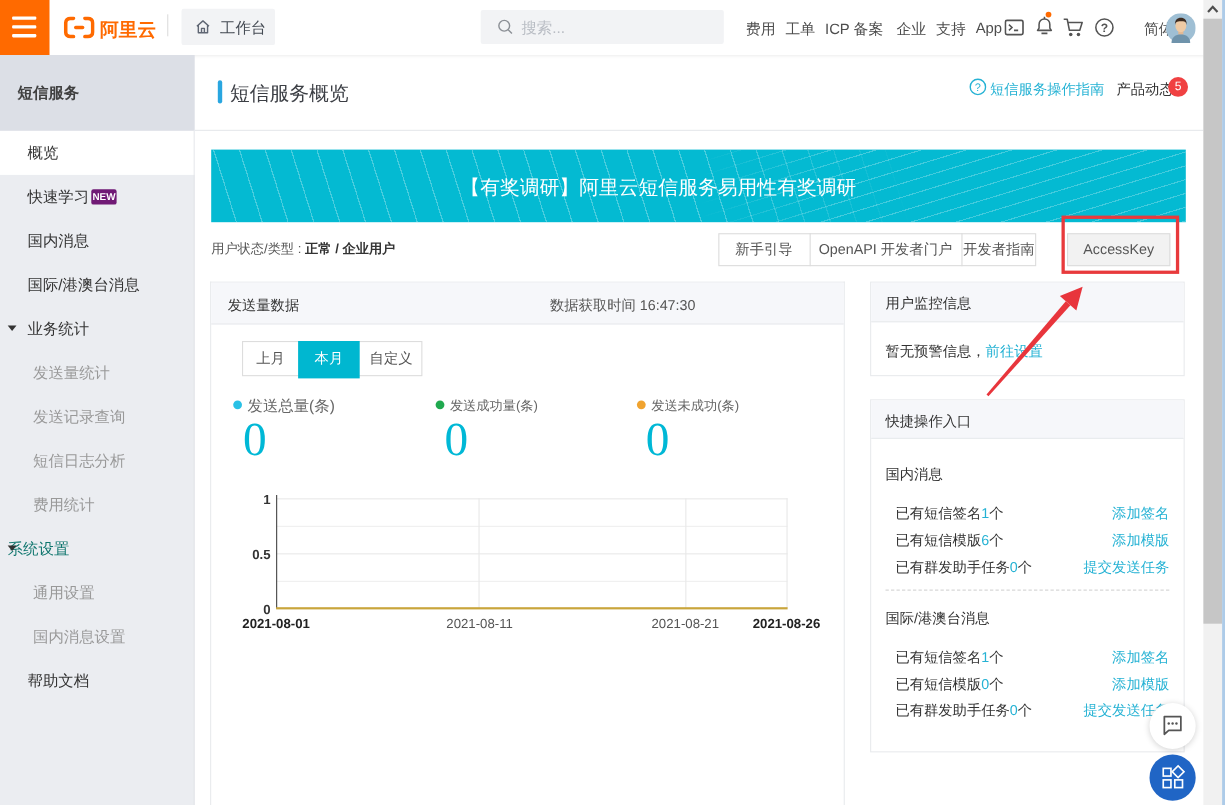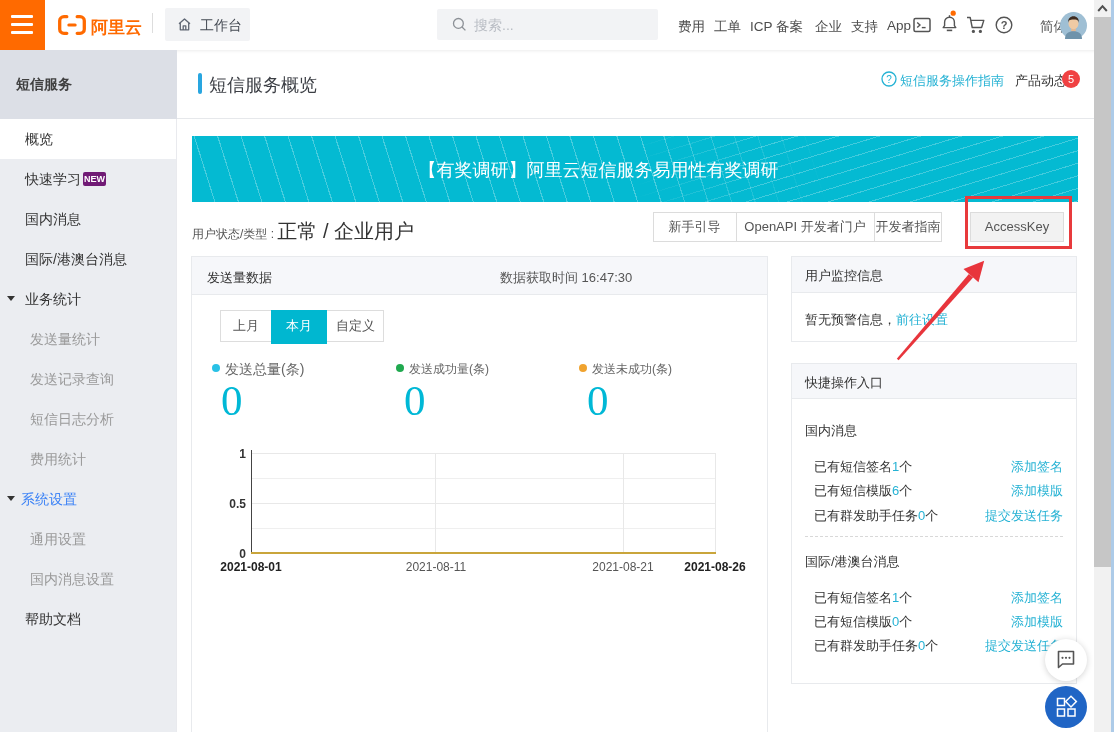--- a/index.html
+++ b/index.html
@@ -85,21 +85,21 @@
 <div class="abs" style="left:25px;top:159px;width:152px;height:40px;line-height:40px;font-size:14px;color:#333;">快速学习</div>
 <div class="abs" style="left:83px;top:172px;width:23px;height:14px;background:#701a75;border-radius:2px;color:#fff;font-size:9px;line-height:14px;text-align:center;font-weight:700;">NEW</div>
 <div class="abs" style="left:25px;top:199px;width:152px;height:40px;line-height:40px;font-size:14px;color:#333;">国内消息</div>
 <div class="abs" style="left:25px;top:239px;width:152px;height:40px;line-height:40px;font-size:14px;color:#333;">国际/港澳台消息</div>
 <div class="abs" style="left:25px;top:279px;width:152px;height:40px;line-height:40px;font-size:14px;color:#333;">业务统计</div>
 <div class="abs" style="left:7px;top:296px;width:0;height:0;border-left:4.5px solid transparent;border-right:4.5px solid transparent;border-top:5.5px solid #333;"></div>
 <div class="abs" style="left:30px;top:319px;width:147px;height:40px;line-height:40px;font-size:14px;color:#999;">发送量统计</div>
 <div class="abs" style="left:30px;top:359px;width:147px;height:40px;line-height:40px;font-size:14px;color:#999;">发送记录查询</div>
 <div class="abs" style="left:30px;top:399px;width:147px;height:40px;line-height:40px;font-size:14px;color:#999;">短信日志分析</div>
 <div class="abs" style="left:30px;top:439px;width:147px;height:40px;line-height:40px;font-size:14px;color:#999;">费用统计</div>
-<div class="abs" style="left:21px;top:479px;width:152px;height:40px;line-height:40px;font-size:14px;color:#3b82f6;">系统设置</div>
+<div class="abs" style="left:7px;top:479px;width:152px;height:40px;line-height:40px;font-size:14px;color:#0f766e;">系统设置</div>
 <div class="abs" style="left:7px;top:496px;width:0;height:0;border-left:4.5px solid transparent;border-right:4.5px solid transparent;border-top:5.5px solid #333;"></div>
 <div class="abs" style="left:30px;top:519px;width:147px;height:40px;line-height:40px;font-size:14px;color:#999;">通用设置</div>
 <div class="abs" style="left:30px;top:559px;width:147px;height:40px;line-height:40px;font-size:14px;color:#999;">国内消息设置</div>
 <div class="abs" style="left:25px;top:599px;width:152px;height:40px;line-height:40px;font-size:14px;color:#333;">帮助文档</div>
 <div class="abs" style="left:176px;top:119px;width:1px;height:613px;background:#e9eaee;"></div>
 
 <div class="abs" style="left:177px;top:118px;width:917px;height:1px;background:#e6e8eb;"></div>
 <div class="abs" style="left:198px;top:73px;width:4px;height:21px;background:#29a6e0;border-radius:2px;"></div>
 <div class="abs" style="left:209px;top:73px;font-size:18px;color:#3c3f45;">短信服务概览</div>
 <svg class="abs" style="left:881px;top:71px;" width="16" height="16" viewBox="0 0 16 16">
@@ -109,21 +109,21 @@
 <div class="abs" style="left:900px;top:72px;font-size:13px;color:#25b2d4;">短信服务操作指南</div>
 <div class="abs" style="left:1015px;top:72px;font-size:13px;color:#333;">产品动态</div>
 <div class="abs" style="left:1062px;top:70px;width:18px;height:18px;background:#f04142;border-radius:50%;color:#fff;font-size:11px;line-height:18px;text-align:center;">5</div>
 
 <div class="abs" style="left:192px;top:136px;width:886px;height:66px;background:#04bad2;overflow:hidden;">
  <div class="abs" style="left:0;top:0;width:100%;height:100%;background:repeating-linear-gradient(72.5deg, transparent 0px, transparent 21.3px, rgba(255,255,255,.28) 21.3px, rgba(255,255,255,.28) 22.4px);-webkit-mask-image:linear-gradient(to right,#000 0,#000 460px,transparent 640px);mask-image:linear-gradient(to right,#000 0,#000 460px,transparent 640px);"></div>
  <div class="abs" style="left:50%;top:0;width:50%;height:100%;background:repeating-linear-gradient(163deg, transparent 0px, transparent 11px, rgba(255,255,255,.25) 11px, rgba(255,255,255,.25) 12px);-webkit-mask-image:linear-gradient(to right,transparent 0,#000 130px);mask-image:linear-gradient(to right,transparent 0,#000 130px);"></div>
  <div class="abs" style="left:0;top:0;width:813px;height:100%;text-align:center;line-height:69px;font-size:18px;color:#fff;">【有奖调研】阿里云短信服务易用性有奖调研</div>
 </div>
 
-<div class="abs" style="left:192px;top:218px;font-size:12px;color:#555;">用户状态/类型 : <span style="font-size:20px;font-weight:400;color:#333;margin-top:31px;">正常 / 企业用户</span></div>
+<div class="abs" style="left:192px;top:218px;font-size:12px;color:#555;">用户状态/类型 : <span style="font-size:12px;font-weight:700;color:#333;margin-top:31px;">正常 / 企业用户</span></div>
 <div class="abs" style="left:653px;top:212px;width:289px;height:30px;background:#fff;border:1px solid #dcdcdc;box-sizing:border-box;"></div>
 <div class="abs" style="left:736px;top:212px;width:1px;height:30px;background:#dcdcdc;"></div>
 <div class="abs" style="left:874px;top:212px;width:1px;height:30px;background:#dcdcdc;"></div>
 <div class="abs" style="left:653px;top:212px;width:83px;height:30px;line-height:30px;text-align:center;font-size:13px;color:#555;">新手引导</div>
 <div class="abs" style="left:736px;top:212px;width:138px;height:30px;line-height:30px;text-align:center;font-size:13px;color:#555;">OpenAPI 开发者门户</div>
 <div class="abs" style="left:874px;top:212px;width:68px;height:30px;line-height:30px;text-align:center;font-size:13px;color:#555;">开发者指南</div>
 <div class="abs" style="left:970px;top:212px;width:94px;height:30px;background:#f2f2f2;border:1px solid #dcdcdc;box-sizing:border-box;line-height:28px;text-align:center;font-size:13px;color:#555;">AccessKey</div>
 
 <div class="abs" style="left:191px;top:256px;width:577px;height:476px;border:1px solid #e8eaed;border-bottom:none;box-sizing:border-box;background:#fff;"></div>
 <div class="abs" style="left:192px;top:257px;width:575px;height:38px;background:#f6f7fa;border-bottom:1px solid #e8eaed;box-sizing:border-box;"></div>

